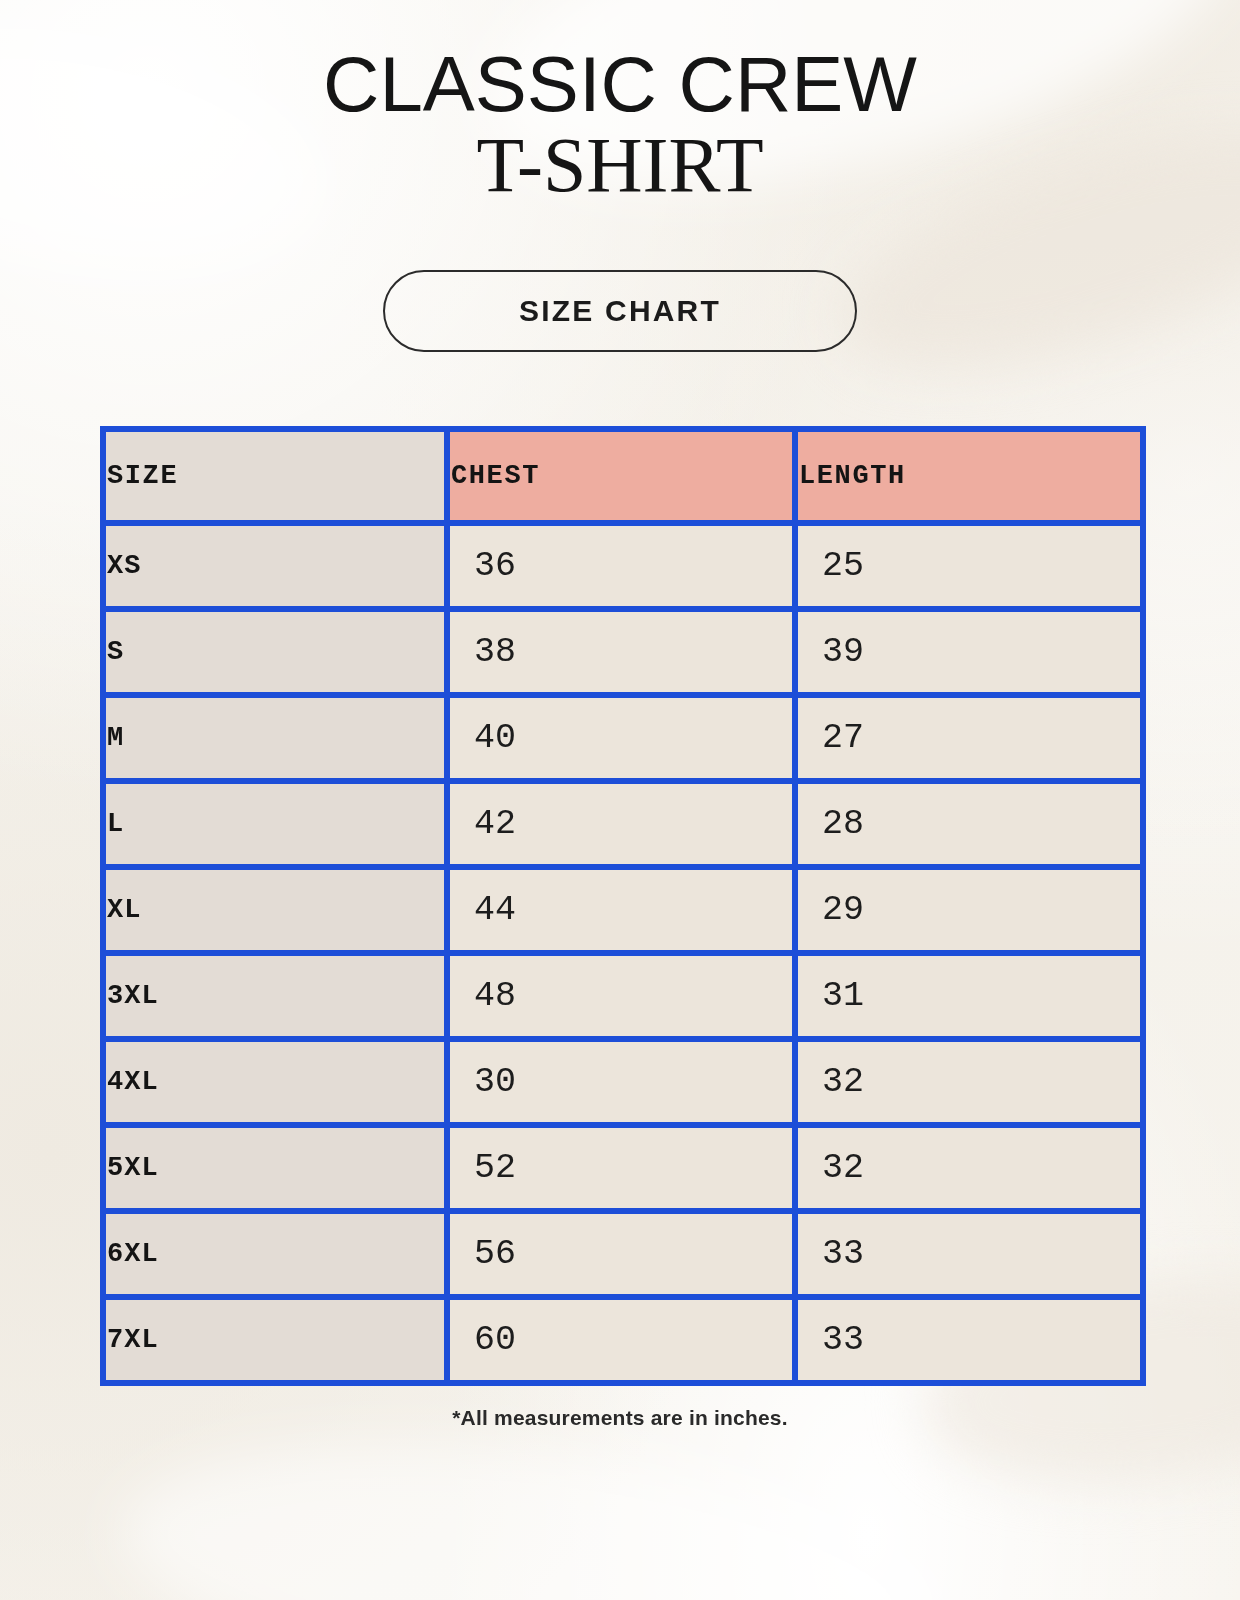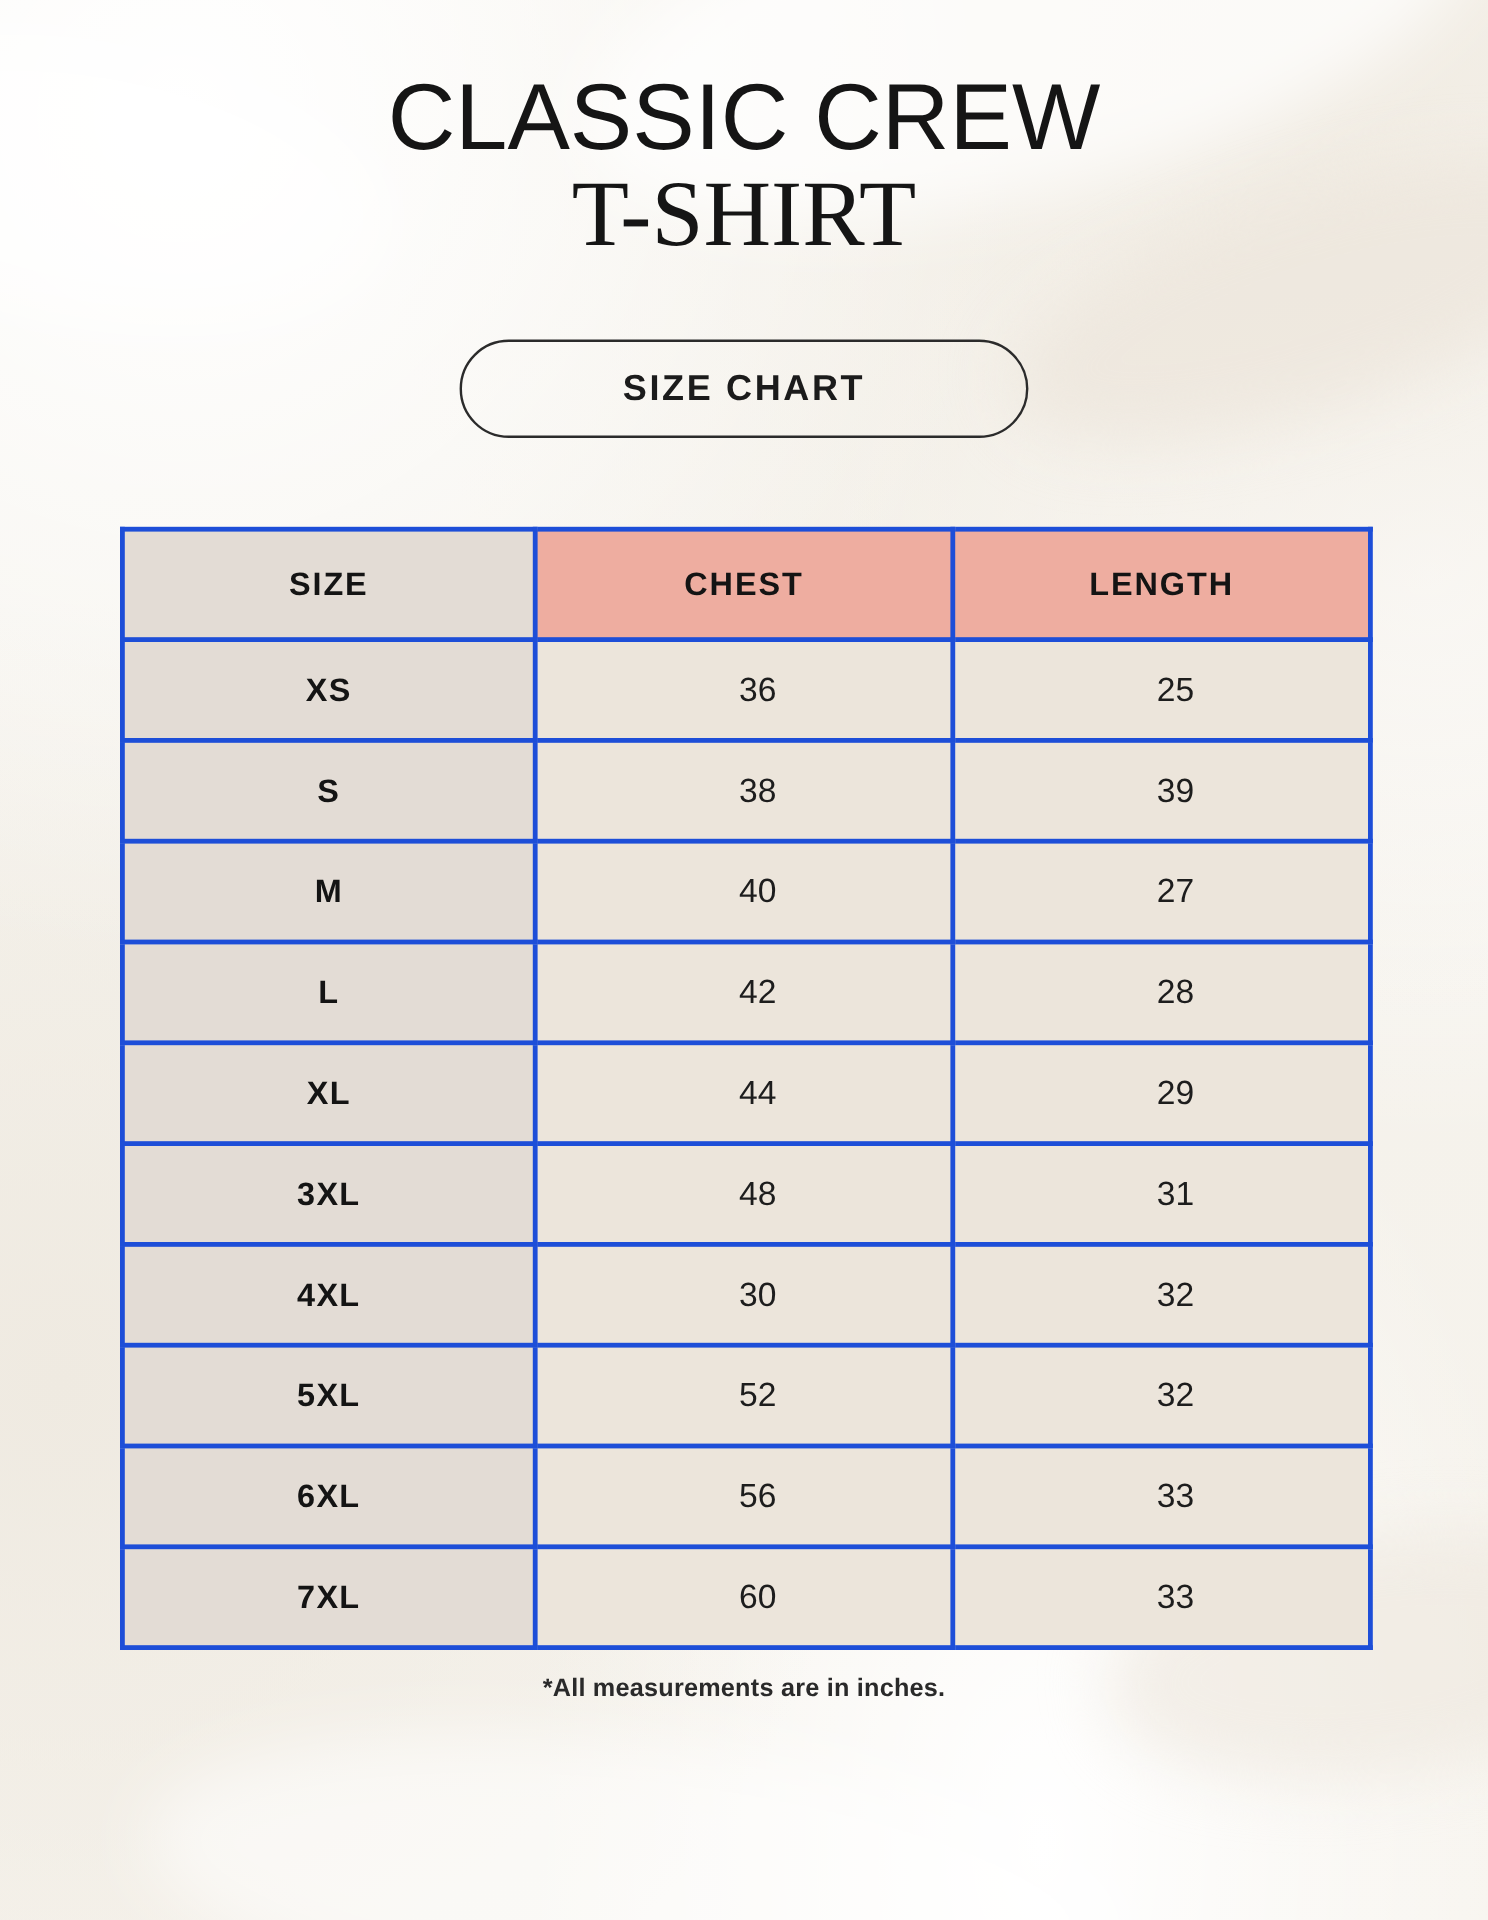--- a/index.html
+++ b/index.html
@@ -62,21 +62,21 @@
   .page {
     position: relative;
     width: 1240px;
     height: 1600px;
     box-sizing: border-box;
     padding: 0 100px;
   }
 
   .title {
     margin: 0;
-    padding-top: 58px;
+    padding-top: 45px;
     text-align: center;
     font-size: 78px;
     line-height: 1.02;
     letter-spacing: 0px;
     font-weight: 400;
     color: #151515;
     font-family: "Liberation Sans", sans-serif;
   }
   .title .line2 { display: block; font-family: Liberation Serif, serif; }
 
@@ -109,45 +109,46 @@
     border-collapse: collapse;
     table-layout: fixed;
     border: 2px solid #1d1d1d;
   }
   table.size-table col.c-size { width: 344px; }
   table.size-table col.c-chest { width: 348px; }
   table.size-table col.c-length { width: 348px; }
 
   table.size-table th,
   table.size-table td {
-    border: 4px solid #1d4ed8;
+    border: 6px solid #1d4ed8;
     height: 78px;
-    text-align: center;
+    text-align: left;
     vertical-align: middle;
+    font-family: Liberation Mono, monospace;
   }
   table.size-table thead th {
     font-size: 27px;
     font-weight: 700;
     letter-spacing: 1.6px;
     color: #141414;
     height: 86px;
   }
   th.h-size { background: #e3dcd5; }
   th.h-chest, th.h-length { background: #eeada0; }
 
   td.cell-size {
     background: #e3dcd5;
     font-size: 27px;
     font-weight: 700;
     letter-spacing: 1.1px;
     color: #141414;
   }
   td.cell-num {
     background: #ece5db;
-    font-size: 28px;
+    font-size: 35px;
     font-weight: 400;
     color: #1d1d1d;
     padding-left: 24px;
   }
 
   .footnote {
     width: 1040px;
     text-align: center;
     margin-top: 20px;
     font-size: 21px;

